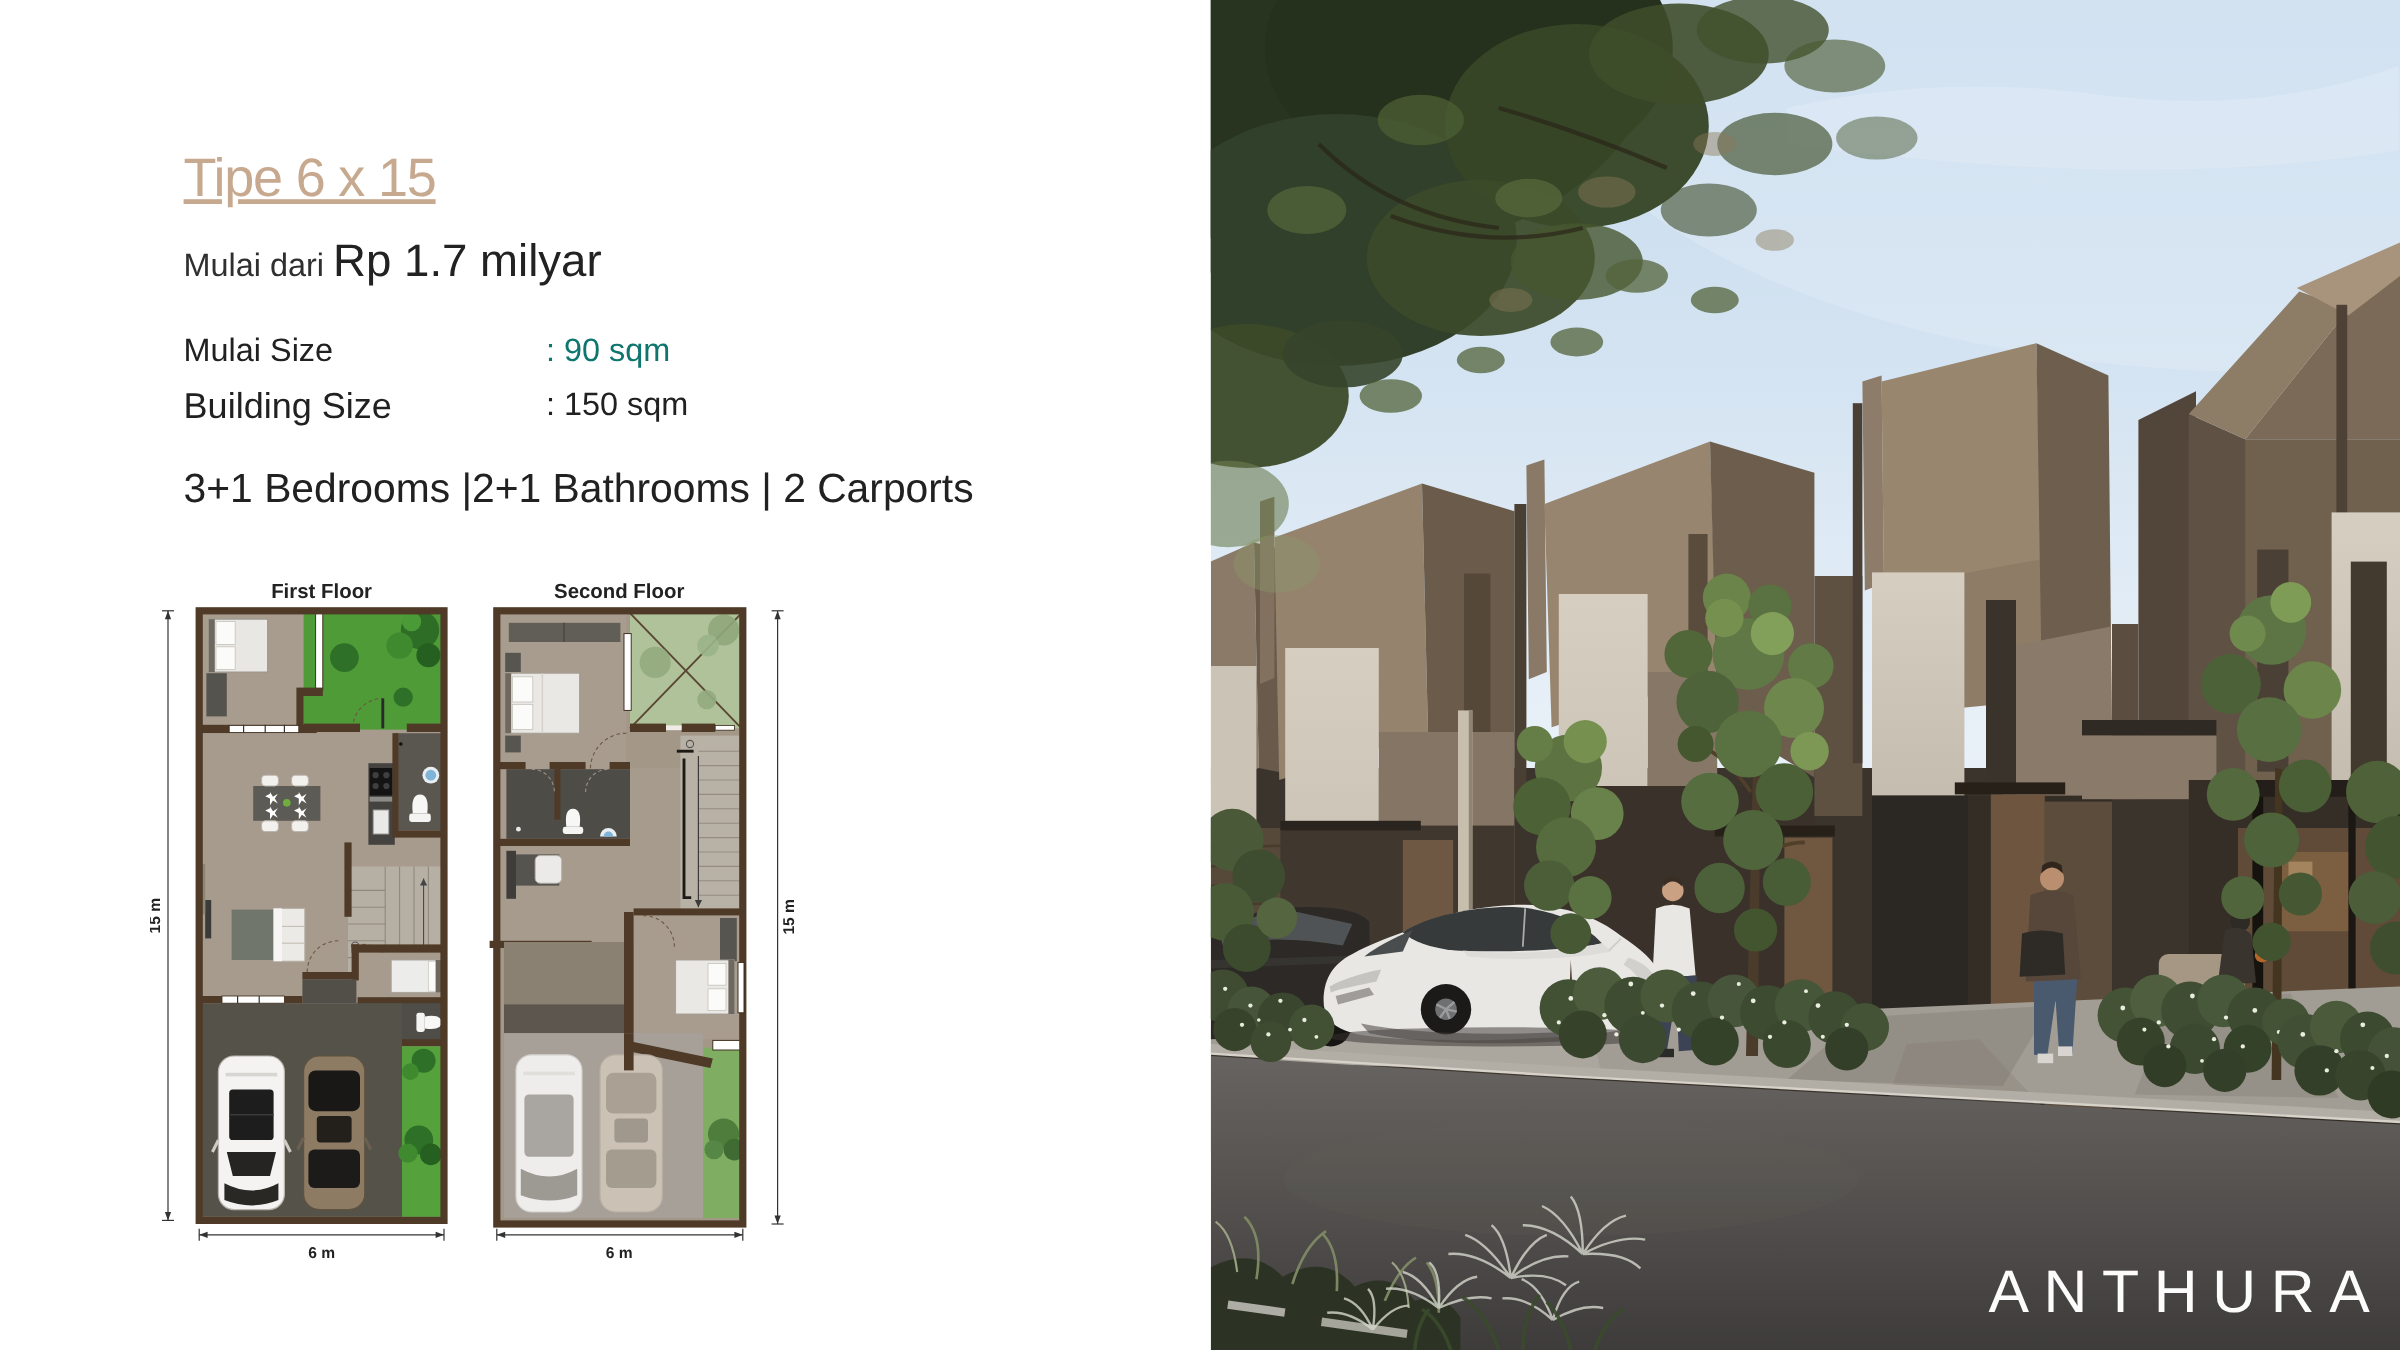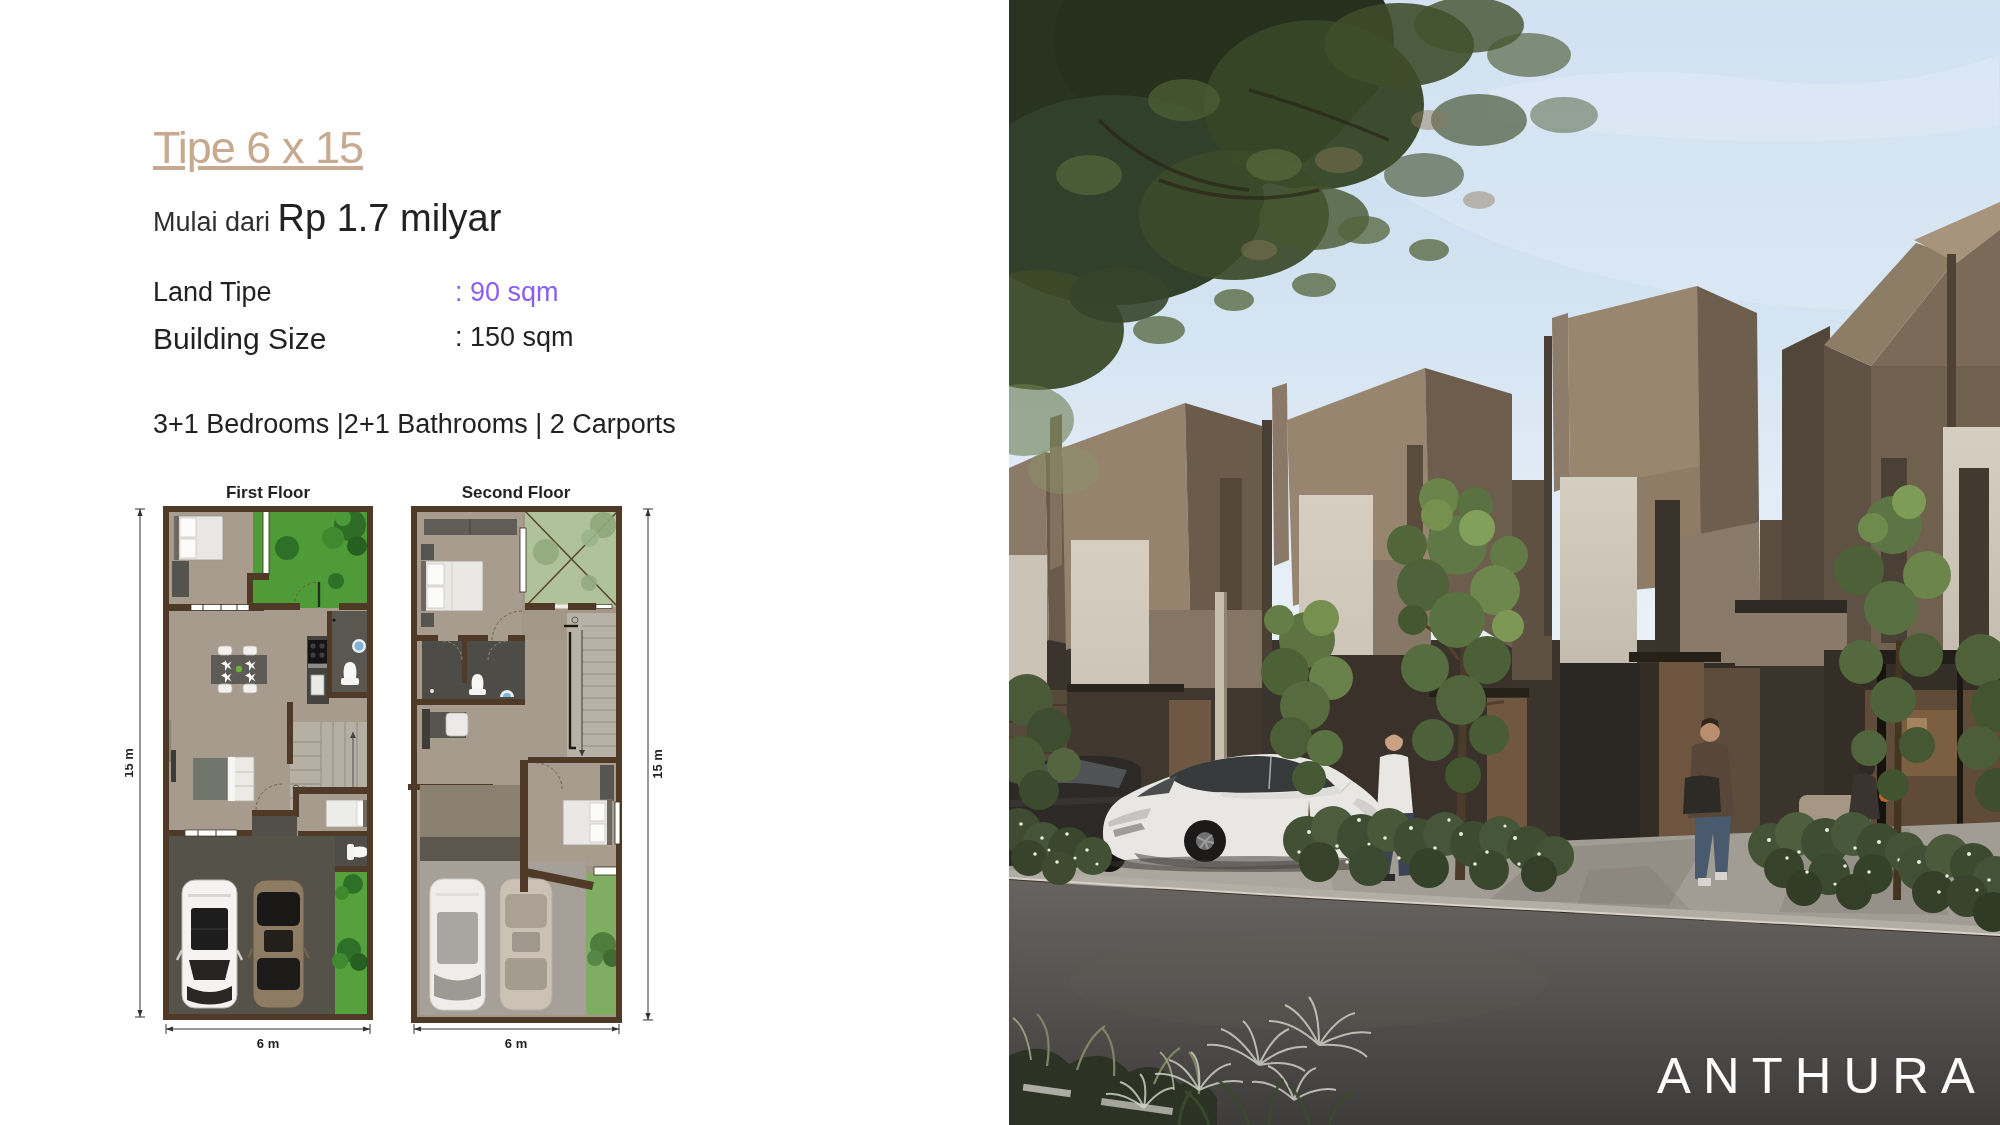--- a/index.html
+++ b/index.html
@@ -8,27 +8,27 @@
   .abs{position:absolute;}
 </style>
 </head>
 <body>
 <div id="page">
 
   <div class="abs" style="left:153px;top:122px;font-size:45px;color:#c7a98f;letter-spacing:-1px;text-decoration:underline;">Tipe 6 x 15</div>
 
   <div class="abs" style="left:153px;top:197px;font-size:27px;color:#2f2f2f;">Mulai dari <span style="font-size:38px;color:#222;">Rp 1.7 milyar</span></div>
 
-  <div class="abs" style="left:153px;top:277px;font-size:27px;color:#212121;">Land Tipe</div>
-  <div class="abs" style="left:455px;top:277px;font-size:27px;color:#8b5cf6;">: 90 sqm</div>
+  <div class="abs" style="left:153px;top:277px;font-size:27px;color:#212121;">Mulai Size</div>
+  <div class="abs" style="left:455px;top:277px;font-size:27px;color:#0f766e;">: 90 sqm</div>
 
   <div class="abs" style="left:153px;top:322px;font-size:30px;color:#212121;">Building Size</div>
   <div class="abs" style="left:455px;top:322px;font-size:27px;color:#212121;">: 150 sqm</div>
 
-  <div class="abs" style="left:153px;top:388px;font-size:27px;color:#212121;margin-top:21px;">3+1 Bedrooms |2+1 Bathrooms | 2 Carports</div>
+  <div class="abs" style="left:153px;top:388px;font-size:34px;color:#212121;">3+1 Bedrooms |2+1 Bathrooms | 2 Carports</div>
 
   <svg class="abs" style="left:125px;top:480px;" width="270" height="575" viewBox="0 0 270 575" xmlns="http://www.w3.org/2000/svg">
 
     <text x="143" y="18" font-size="17" font-weight="bold" fill="#222" text-anchor="middle">First Floor</text>
 
     <rect x="41" y="29" width="204" height="508" fill="#a79b8e"></rect>
 
     <rect x="43" y="31" width="99" height="98" fill="#a89c8f"></rect>
 
     <rect x="128" y="31" width="115" height="97" fill="#4f9b37"></rect>

